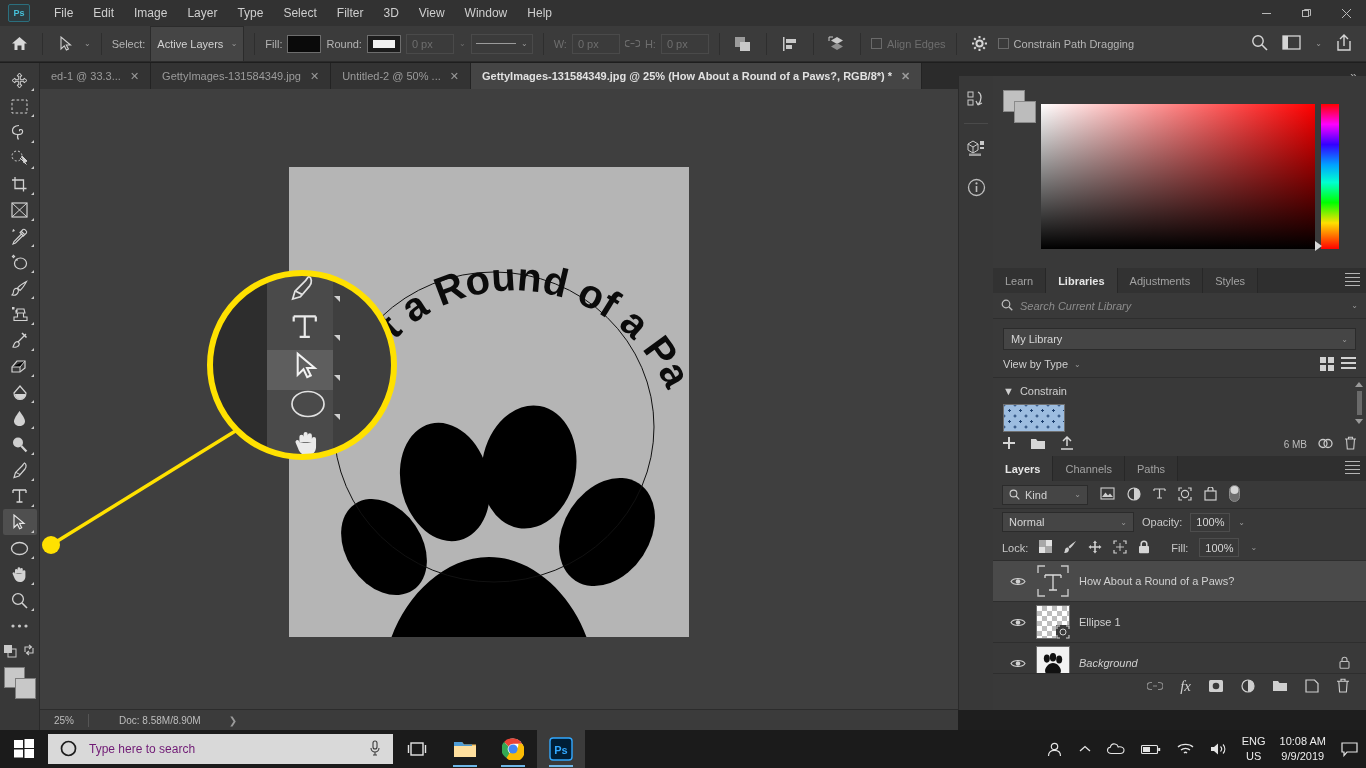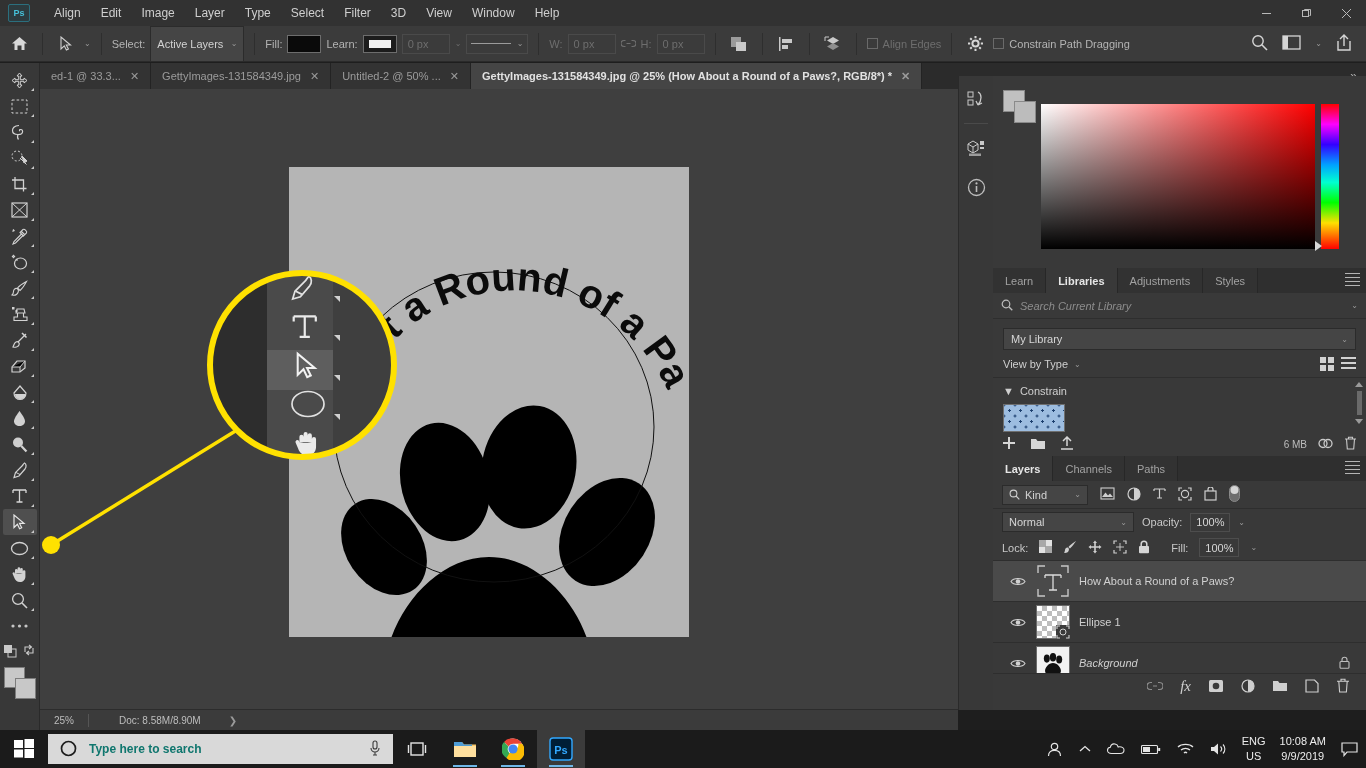--- a/index.html
+++ b/index.html
@@ -156,41 +156,41 @@
   .layer-name { font-size:11px; color:#d0d0d0; }
   .layer-name.italic { font-style:italic; }
   .layer-lock-ico { margin-left:auto; }
   .lyr-footer { position:absolute; left:0; bottom:0; width:373px; height:26px; background:#393939; border-top:1px solid #2e2e2e;
                 display:flex; align-items:center; justify-content:flex-end; gap:17px; padding-right:16px; }
 
   
   .taskbar { position:absolute; left:0; top:730px; width:1366px; height:38px; background:#1b1b1b; display:flex; align-items:center; }
   .start { width:48px; height:38px; display:flex; align-items:center; justify-content:center; }
   .searchbox { width:345px; height:30px; background:#d9d9d9; display:flex; align-items:center; gap:12px; padding:0 12px; }
-  .searchbox .txt { font-size:12px; color:#0f766e; flex:1;font-weight:bold; }
+  .searchbox .txt { font-size:12px; color:#701a75; flex:1; }
   .tb-ico { width:48px; height:38px; display:flex; align-items:center; justify-content:center; position:relative; }
   .tb-ico.running::after { content:""; position:absolute; bottom:1px; left:12px; width:24px; height:2px; background:#6fb7e8; }
   .tb-ico.active { background:#3b3b3b; }
   .tray { margin-left:auto; display:flex; align-items:center; gap:0; padding-right:2px; }
   .tray .ti { padding:0 8px; height:38px; display:flex; align-items:center; color:#e4e4e4; }
   .clock { display:flex; flex-direction:column; align-items:center; justify-content:center; height:38px; padding:0 8px;
            font-size:11px; color:#ededed; line-height:15px; }
   .lang { display:flex; flex-direction:column; align-items:center; justify-content:center; height:38px; padding:0 6px;
           font-size:11px; color:#ededed; line-height:15px; }
   .notif { width:30px; height:38px; display:flex; align-items:center; justify-content:center; }
 </style>
 </head>
 <body>
 
 <div class="app">
 
   <div class="titlebar">
     <div class="ps-logo">Ps</div>
     <div class="menubar">
-      <div class="mi">Align</div>
+      <div class="mi">File</div>
       <div class="mi">Edit</div>
       <div class="mi">Image</div>
       <div class="mi">Layer</div>
       <div class="mi">Type</div>
       <div class="mi">Select</div>
       <div class="mi">Filter</div>
       <div class="mi">3D</div>
       <div class="mi">View</div>
       <div class="mi">Window</div>
       <div class="mi">Help</div>
@@ -230,21 +230,21 @@
     <div class="caret">⌄</div>
     <div class="ob-sep"></div>
     <span class="ob-label">Select:</span>
     <div class="ob-select">
       <span>Active Layers</span>
       <span class="caret">⌄</span>
     </div>
     <div class="ob-sep"></div>
     <span class="ob-label">Fill:</span>
     <div class="sw-fill"></div>
-    <span class="ob-label">Learn:</span>
+    <span class="ob-label">Round:</span>
     <div class="sw-stroke">
         <i></i>
       </div>
     <div class="num-field">0 px</div>
     <div class="caret dim">⌄</div>
     <div class="dash-sel">
         <i></i>
         <span class="caret">⌄</span>
       </div>
     <div class="ob-sep"></div>

